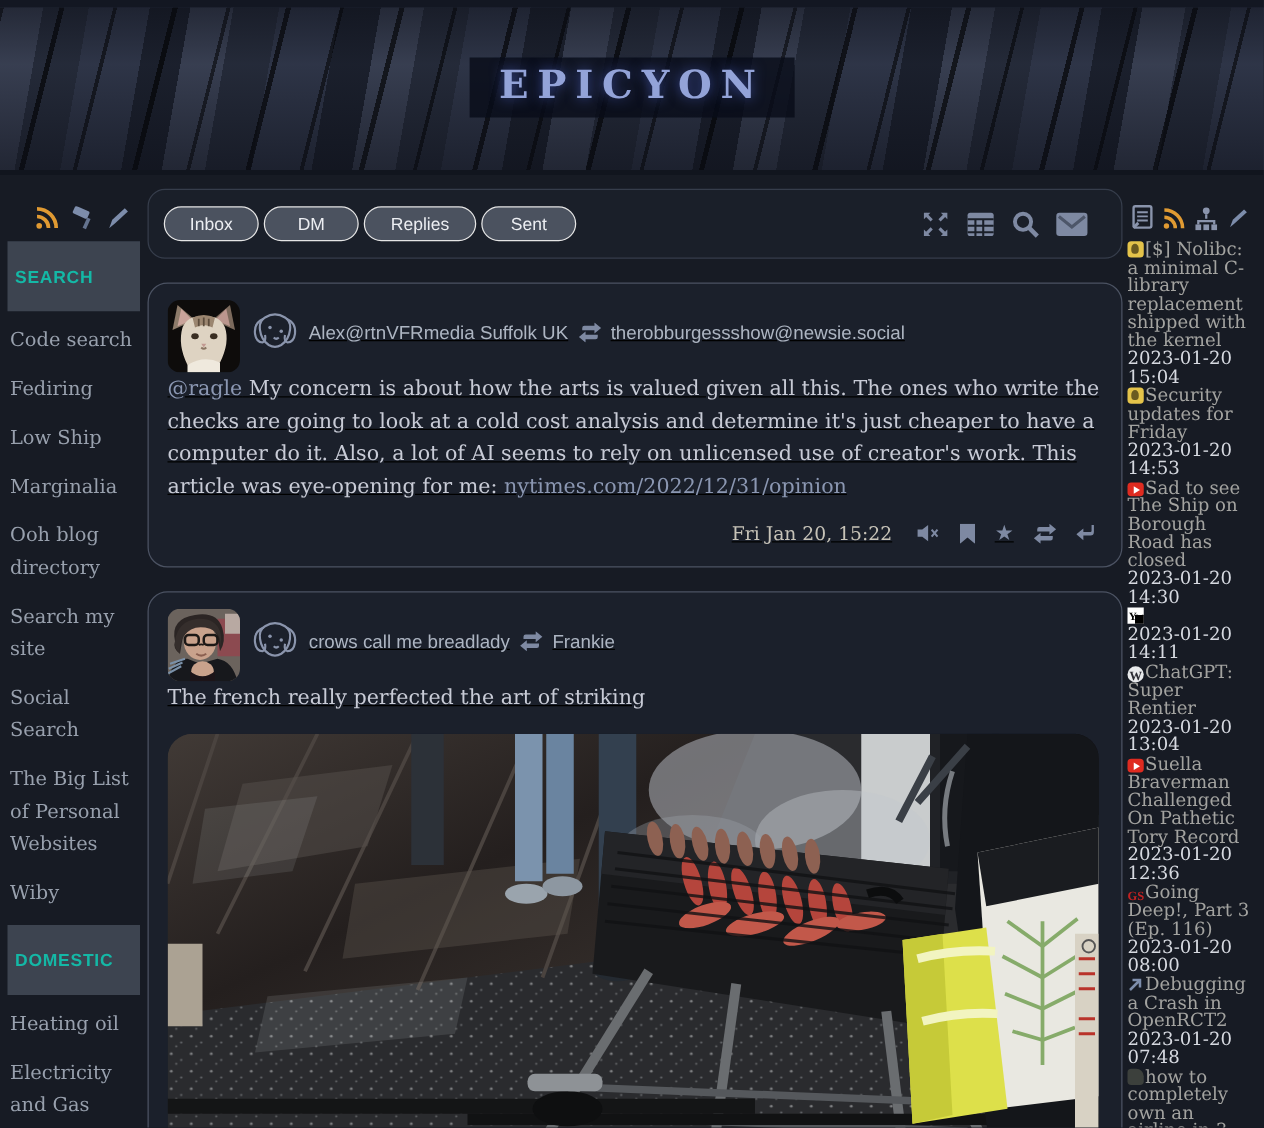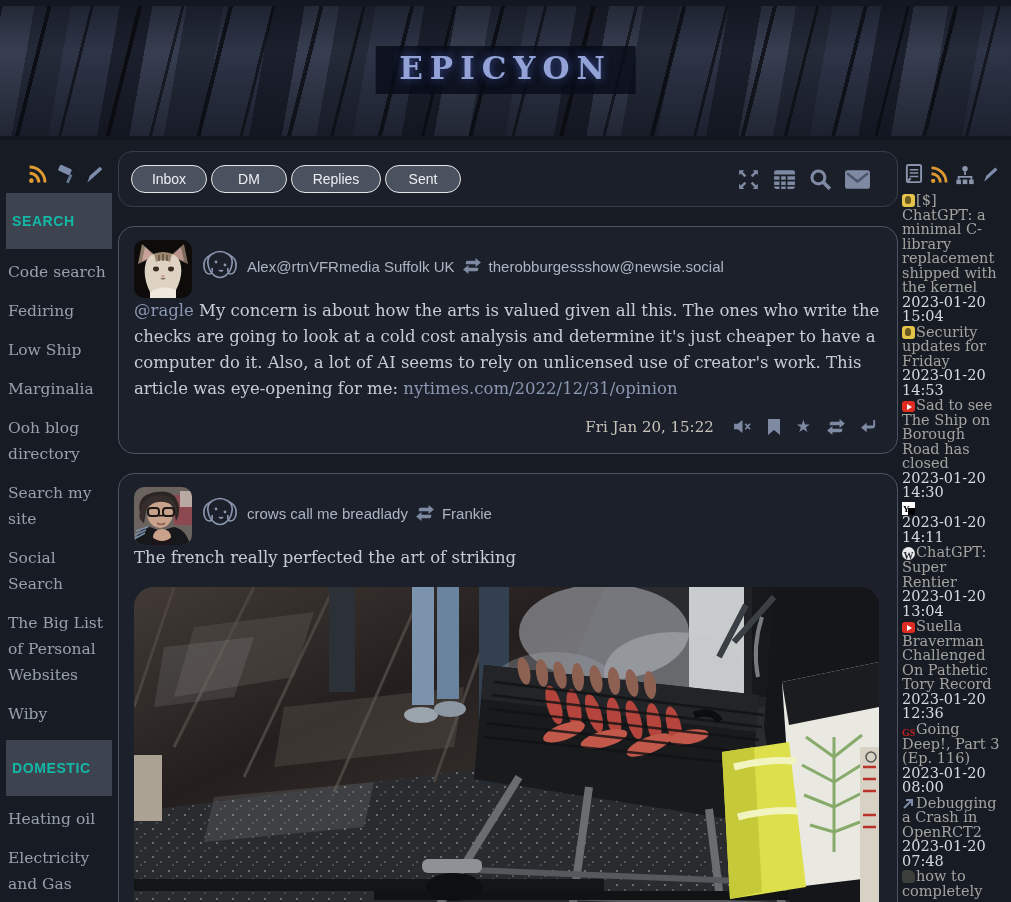--- a/index.html
+++ b/index.html
@@ -38,21 +38,21 @@
   .tl-header { border:1px solid #363d4b; background:#1a1f29; border-radius:14px;
       height:56px; display:flex; align-items:center; padding:0 12px; }
   .tabs { display:flex; gap:2px; }
   .tab { background:#4b525f; border:1px solid #e5e5e5; border-radius:14px; color:#eceef2;
       font-size:14px; padding:5px 0; width:76px; text-align:center; margin-right:2px; cursor:pointer; }
   .tab.w { width:90px; }
   .tl-header-icons { margin-left:auto; display:flex; gap:11px; align-items:center; padding-right:14px; }
 
   
   .post { border:1.5px solid #4c5363; background:#1b202b; border-radius:16px;
-      margin-top:19px; padding:13px 15px 10px 15px; }
+      margin-top:19px; padding:13px 15px 10px 15px;text-decoration:underline; }
   .post.cut { height:470px; overflow:hidden; }
   .avatar { width:58px; height:58px; border-radius:10px; float:left; margin-right:8px; overflow:hidden; }
   .post-head { display:flex; align-items:center; gap:7px; padding-top:8px; }
   .handle { color:#adb5c2; font-size:15px; }
   .post-body { font-family:"DejaVu Serif","Liberation Serif",serif; color:#c8cbd6;
       font-size:16.5px; line-height:26px; padding-top:14px; }
   .mention, .postlink { color:#8b97b2; }
   .post-foot { text-align:right; padding:14px 4px 6px 0; display:flex; justify-content:flex-end; align-items:center; gap:15px; }
   .timestamp { font-family:"DejaVu Serif","Liberation Serif",serif; color:#c7c3b8; font-size:15px; margin-right:4px; }
   .post-image { margin-top:16px; border-radius:20px 20px 0 0; overflow:hidden; width:745px; height:345px; }
@@ -426,21 +426,21 @@
           </svg>
       </span>
       <span>
         <svg width="18" height="18" viewBox="0 0 24 24">
             <path d="M4 21 L7 13 L19 2 L22 5 L10 16 Z" fill="#7d8dab"></path>
           </svg>
       </span>
     </div>
 
     <div class="nw-item">
-      <span class="fav fav-lwn"></span><span class="nw-title">[$] ChatGPT: a minimal C-library replacement shipped with the kernel</span>
+      <span class="fav fav-lwn"></span><span class="nw-title">[$] Nolibc: a minimal C-library replacement shipped with the kernel</span>
       <div class="nw-date">2023-01-20 15:04</div>
     </div>
     <div class="nw-item">
       <span class="fav fav-lwn"></span><span class="nw-title">Security updates for Friday</span>
       <div class="nw-date">2023-01-20 14:53</div>
     </div>
     <div class="nw-item">
       <span class="fav fav-yt"></span><span class="nw-title">Sad to see The Ship on Borough Road has closed</span>
       <div class="nw-date">2023-01-20 14:30</div>
     </div>

